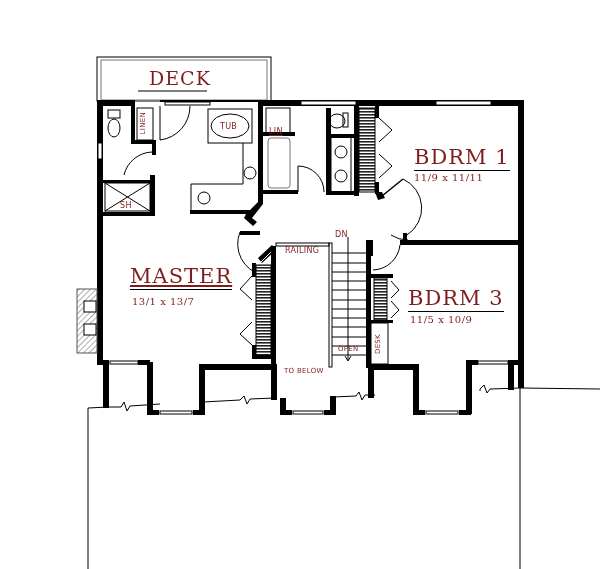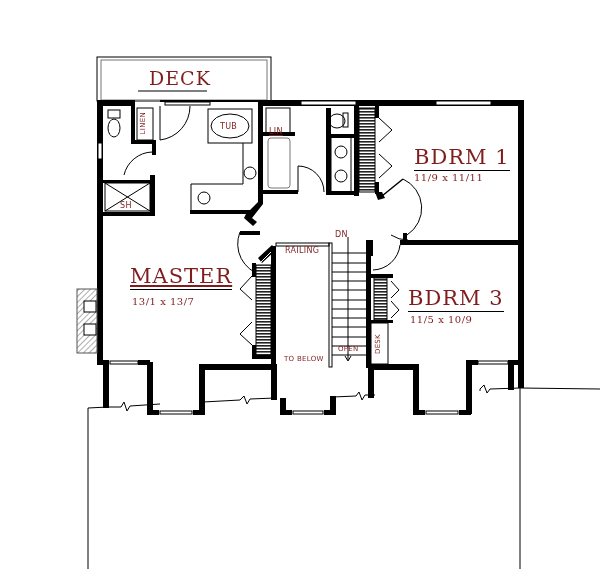--- a/index.html
+++ b/index.html
@@ -222,14 +222,14 @@
 <div class="lbl room-title u" style="left:408px; top:288px;">BDRM 3</div>
 <div class="lbl room-dim" style="left:410px; top:315px;">11/5 x 10/9</div>
 
 <div class="lbl small" style="left:220px; top:123px;">TUB</div>
 <div class="lbl small vert" style="left:140px; top:112px; font-size:7px;">LINEN</div>
 <div class="lbl small" style="left:269px; top:128px;text-decoration:underline;">LIN</div>
 <div class="lbl small" style="left:120px; top:202px;">SH</div>
 <div class="lbl small" style="left:285px; top:231px;margin-top:16px;">RAILING</div>
 <div class="lbl small" style="left:335px; top:231px;">DN</div>
 <div class="lbl small" style="left:294px; top:346px; font-size:7px;margin-left:44px;">OPEN</div>
-<div class="lbl small" style="left:284px; top:356px; font-size:7px;">TO BELOW</div>
+<div class="lbl small" style="left:284px; top:368px; font-size:7px;">TO BELOW</div>
 <div class="lbl small vert" style="left:375px; top:334px; font-size:7px;">DESK</div>
 
 </body></html>

